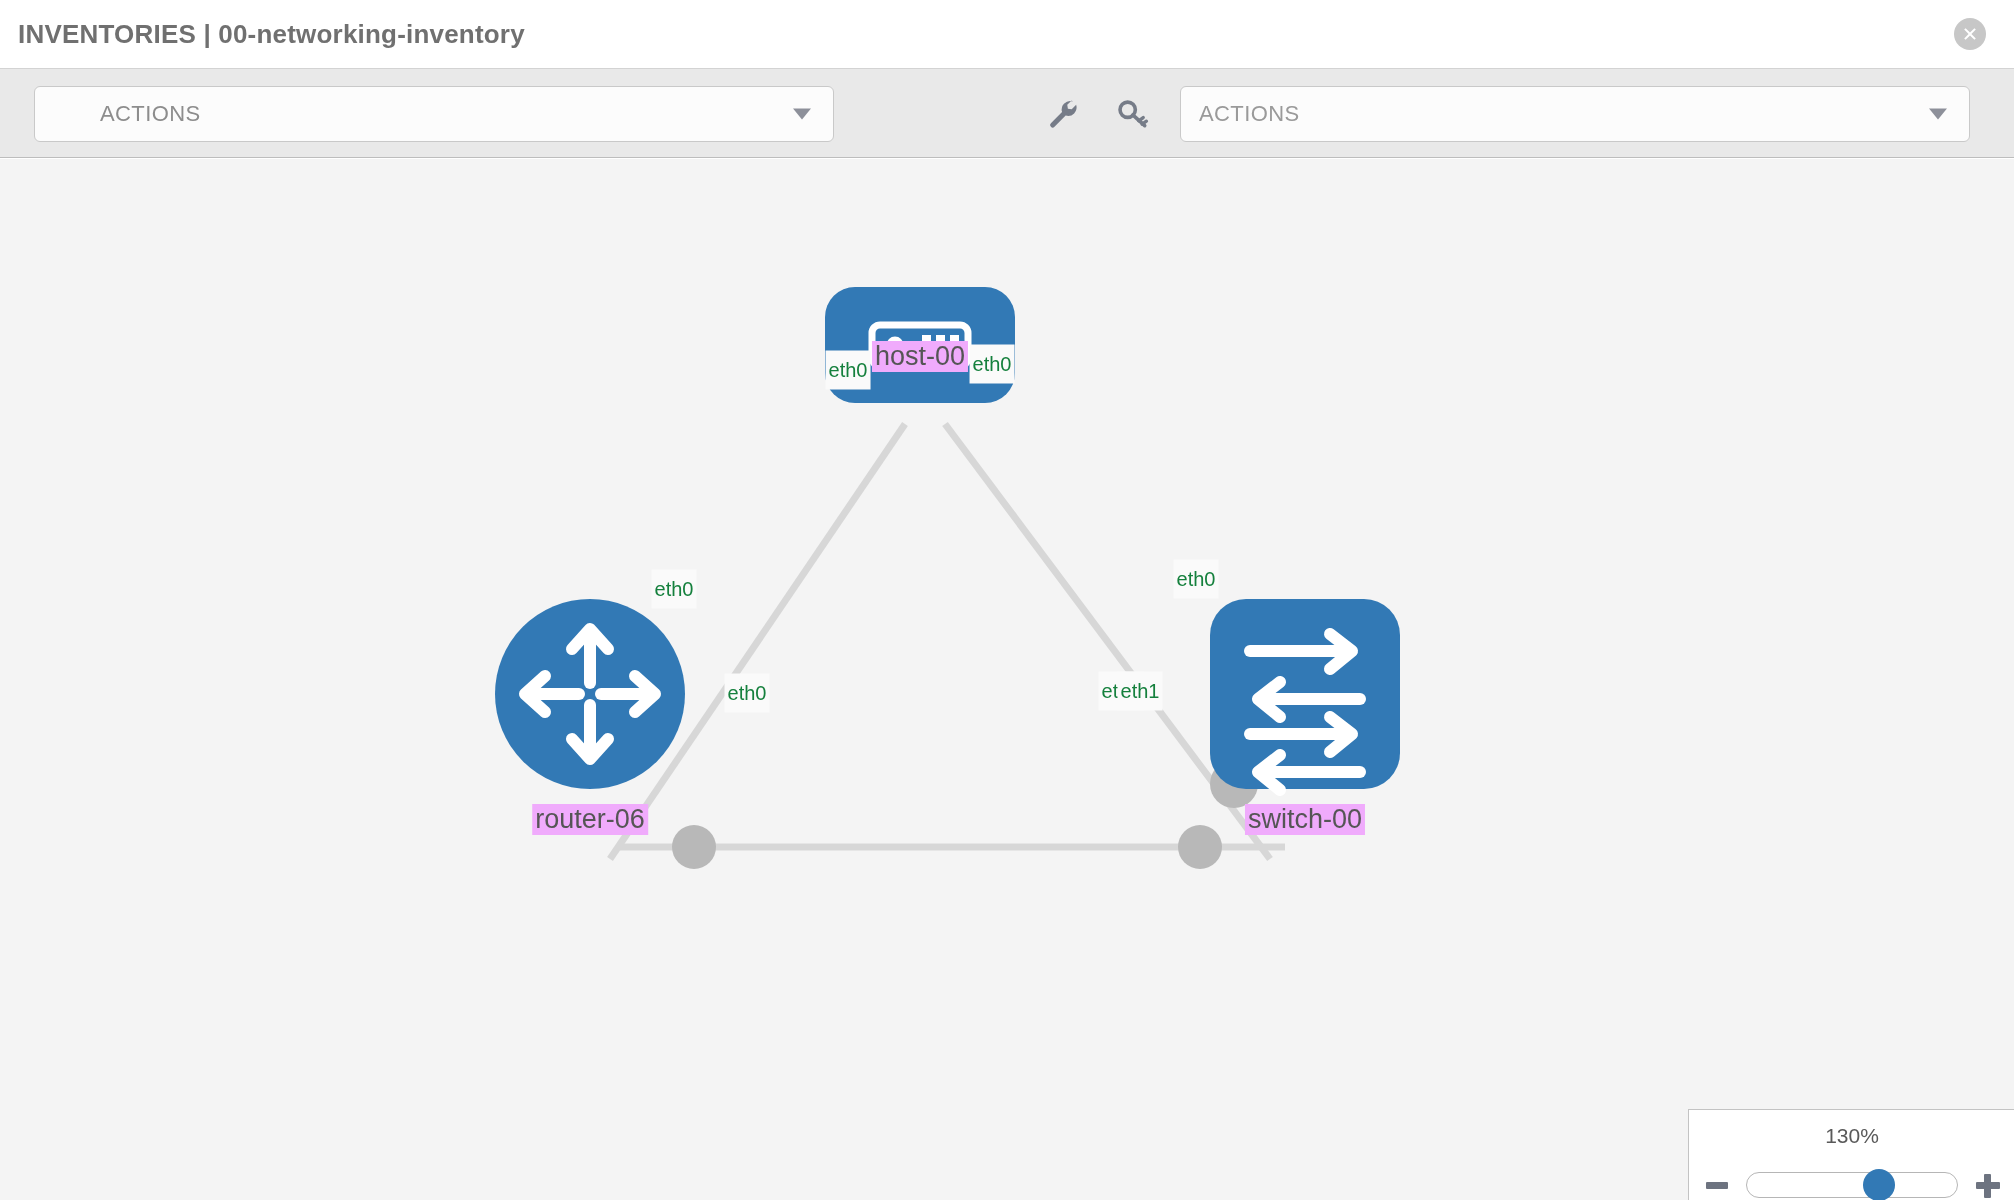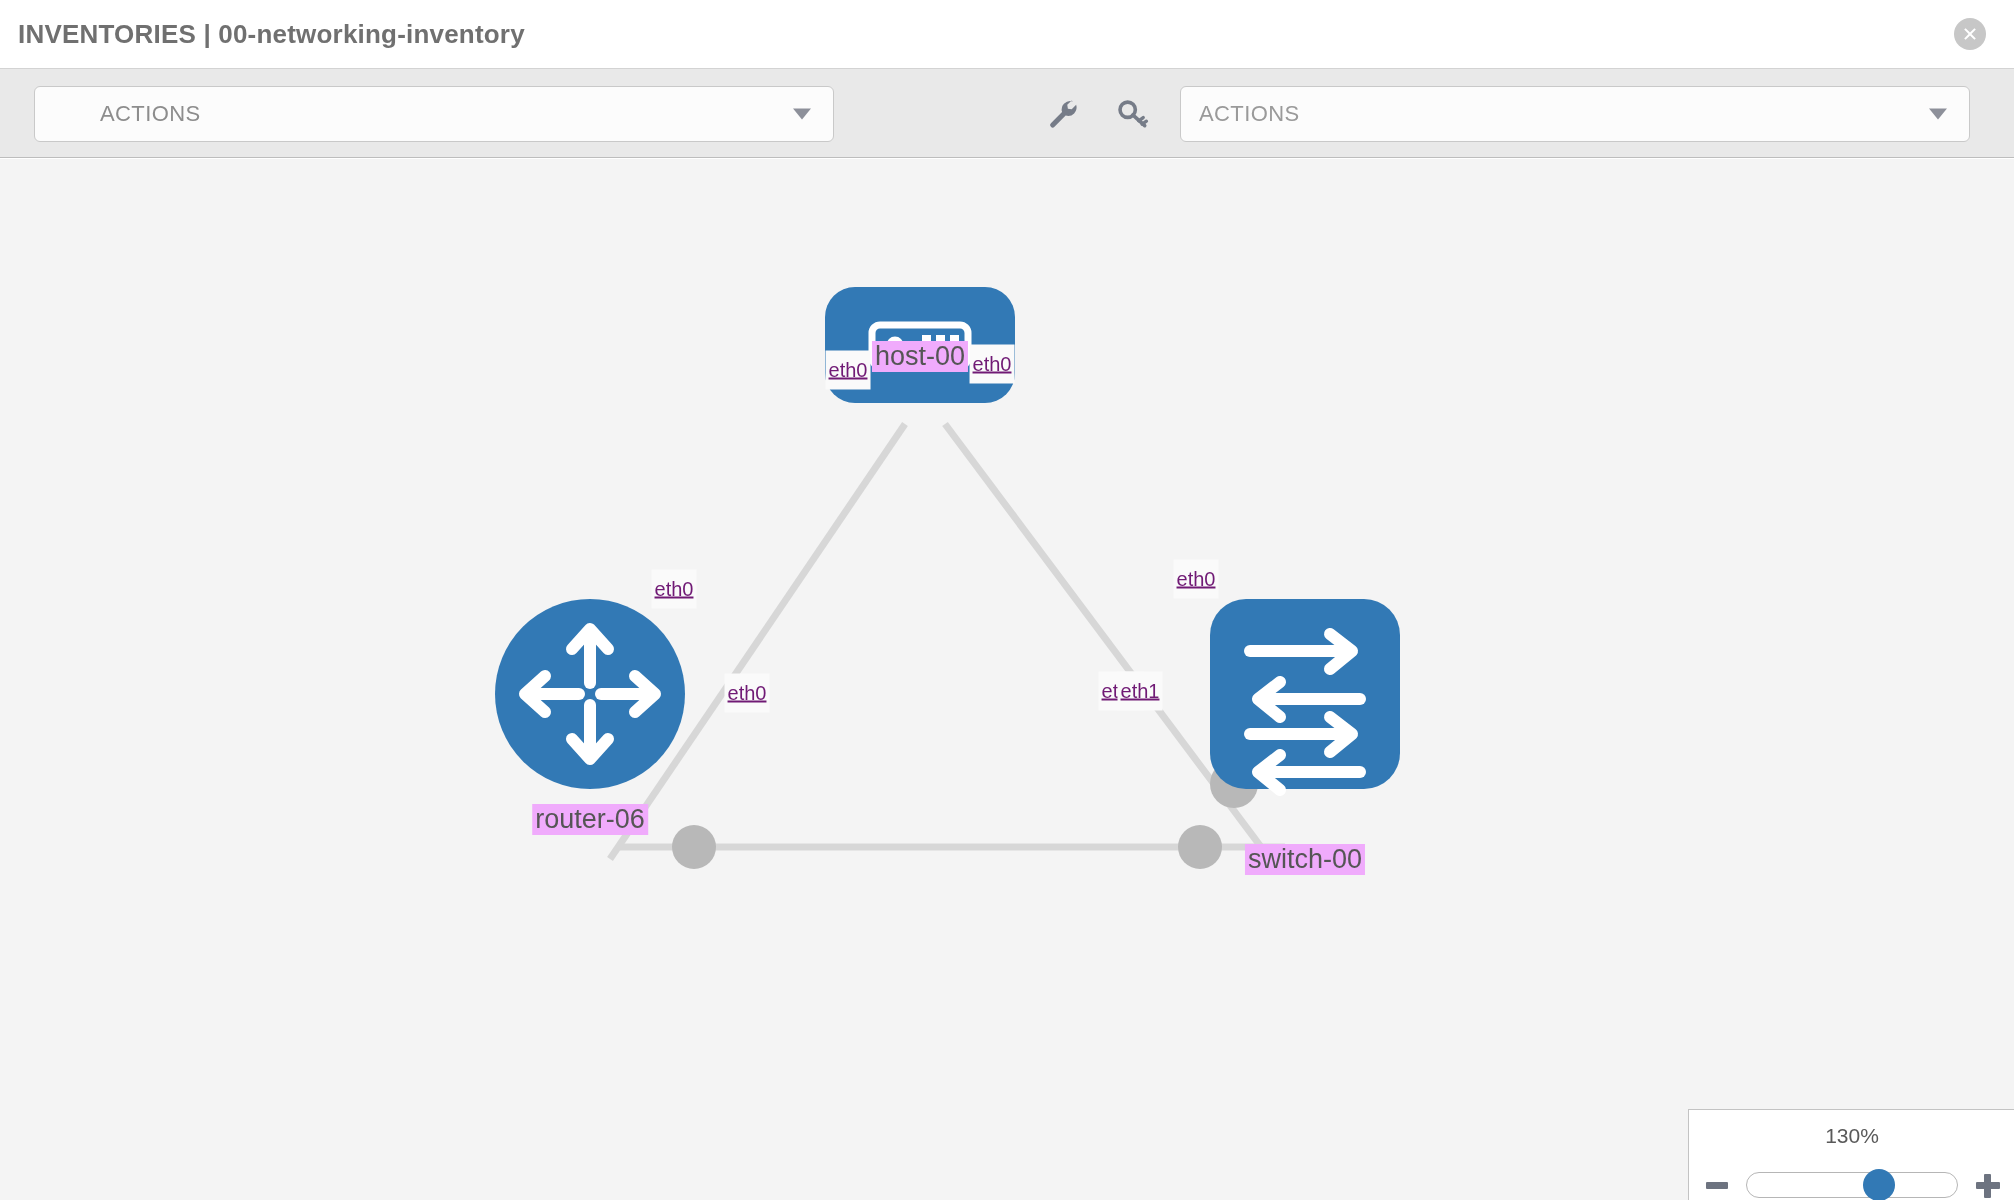--- a/index.html
+++ b/index.html
@@ -90,26 +90,25 @@
     position:absolute;
     font-size:27px; color:#555555;
     background:#f0abfc;
     white-space:nowrap;
     padding: 0 3px;
     transform: translateX(-50%);
   }
   
   .iface-label {
     position:absolute;
-    font-size:20px; color:#701a75;
+    font-size:20px; color:#15803d;
     background:#fafafa;
     white-space:nowrap;
     padding: 8px 3px;
     transform: translate(-50%, -50%);
-    text-decoration: underline;
   }
 
   
   .zoom-panel {
     position:absolute; right:0; bottom:0;
     width:326px; height:91px;
     background:#ffffff;
     border-left:1px solid #c3c3c3;
     border-top:1px solid #c3c3c3;
   }
@@ -250,21 +249,21 @@
           <path d="M1250 575 L1348 575"></path>
             <path d="M1330 558 L1352 575 L1330 593"></path>
           <path d="M1360 613 L1262 613"></path>
             <path d="M1280 596 L1258 613 L1280 631"></path>
         </g>
       </g>
     </svg>
 
     <div class="node-label" style="left:920px; top:182px;">host-00</div>
     <div class="node-label" style="left:590px; top:645px;">router-06</div>
-    <div class="node-label" style="left:1305px;top:645px;margin-top:40px;">switch-00</div>
+    <div class="node-label" style="left:1305px;top:645px;">switch-00</div>
 
     <div class="iface-label" style="left:848px;  top:211px;">eth0</div>
     <div class="iface-label" style="left:992px;  top:205px;">eth0</div>
     <div class="iface-label" style="left:674px;  top:430px;">eth0</div>
     <div class="iface-label" style="left:1196px; top:420px;">eth0</div>
     <div class="iface-label" style="left:747px;  top:534px;">eth0</div>
     <div class="iface-label" style="left:1121px; top:532px;">eth0</div>
     <div class="iface-label" style="left:1140px; top:532px;">eth1</div>
 
     <div class="zoom-panel">

